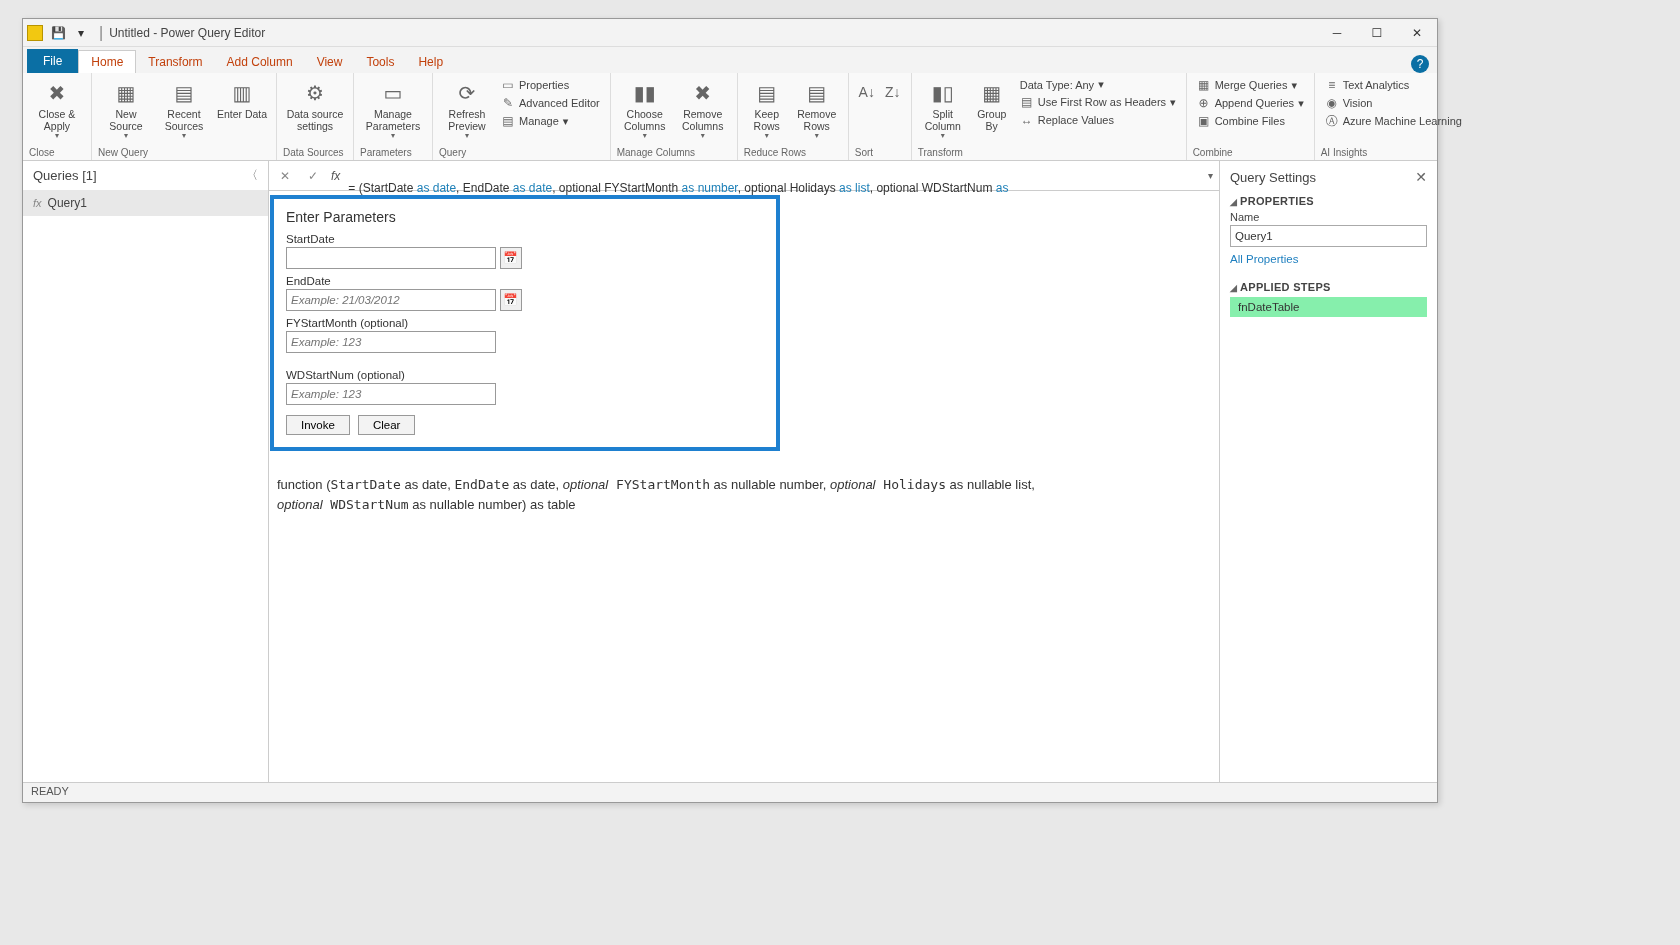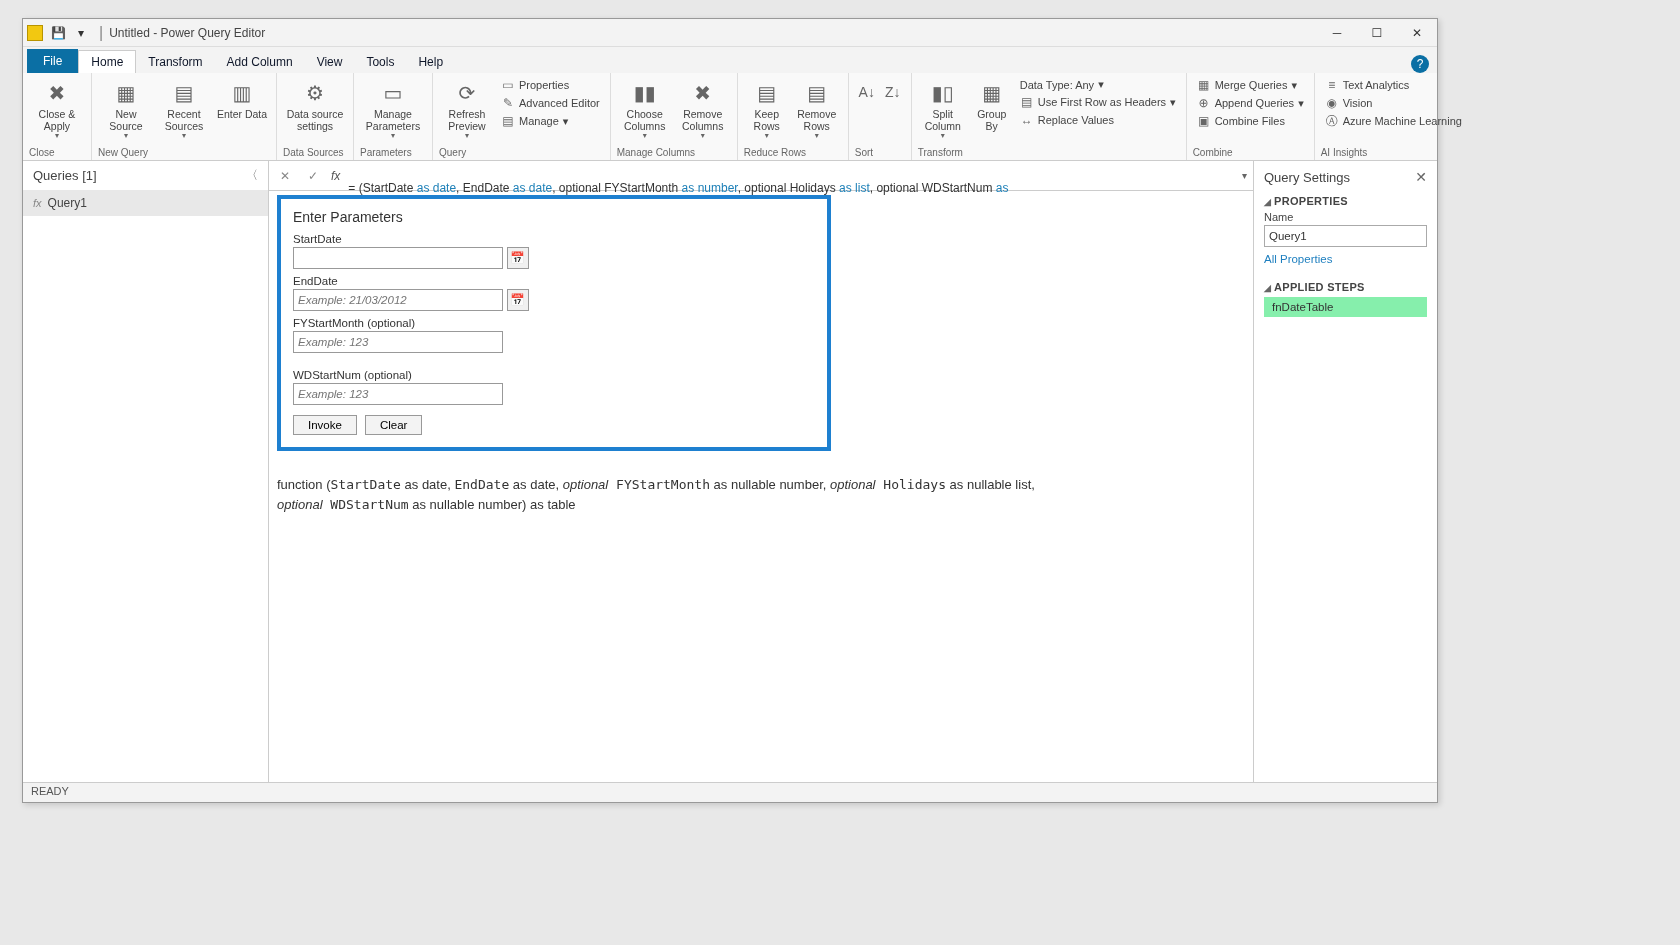--- a/index.html
+++ b/index.html
@@ -35,21 +35,21 @@
 .ribbon-tabs {
   height: 26px;
   display: flex;
   align-items: flex-end;
   padding-left: 4px;
   background: #f3f3f3;
 }
 .ribbon-tabs .tab {
   padding: 4px 12px;
   font-size: 12px;
-  color: #0f172a;
+  color: #c2410c;
   cursor: pointer;
 }
 .ribbon-tabs .tab.file {
   background: #0b6fa4;
   color: #fff;
   padding: 5px 16px;
 }
 .ribbon-tabs .tab.active {
   background: #fff;
   border-top:1px solid #ccc; border-left:1px solid #ccc; border-right:1px solid #ccc;
@@ -134,22 +134,22 @@
 }
 .formula-bar .fb-btn { width:20px; text-align:center; color:#888; cursor:pointer; }
 .formula-bar .fx { font-style:italic; color:#555; }
 .formula-bar .expr { flex:1; font-family: Consolas, monospace; font-size:12px; color:#333; white-space:nowrap; overflow:hidden;margin-top:24px; }
 .formula-bar .expr .kw { color:#1e80b8; }
 .formula-bar .expand { color:#666; font-size:10px; cursor:pointer; }
 
 
 .params-wrap { padding: 0; }
 .params-box {
-  margin: 4px 0 0 8px;
-  width: 554px;
+  margin: 4px 0 0 1px;
+  width: 510px;
   border: 4px solid #1e80d0;
   padding: 10px 12px 12px 12px;
 }
 .params-box .heading { font-size:14px; color:#333; margin-bottom:8px; }
 .field-row { margin-bottom:6px; }
 .field-row label { font-size:11.5px; color:#333; display:block; margin-bottom:2px; }
 .field-row .input-line { display:flex; align-items:center; gap:4px; }
 .field-row input {
   width: 210px; height: 22px;
   border:1px solid #999; font-size:11.5px; padding:0 4px;
@@ -178,21 +178,21 @@
   margin: 24px 0 0 8px;
   font-size: 13px;
   color:#333;
   line-height:1.5;
 }
 .signature .mono { font-family: Consolas, monospace; }
 .signature .ital { font-style: italic; }
 
 
 .settings-pane {
-  width: 184px;
+  width: 218px;
   border-left: 1px solid #ccc;
   background:#fff;
   padding: 8px 10px;
 }
 .settings-pane .title-row { display:flex; justify-content:space-between; align-items:center; font-size:13px; color:#444; margin-bottom:10px; }
 .settings-pane .close-x { color:#666; font-size:14px; cursor:pointer; }
 .settings-pane .section-head {
   font-size:11px; font-weight:bold; color:#444; letter-spacing:0.3px;
   margin: 6px 0 4px 0;
 }

